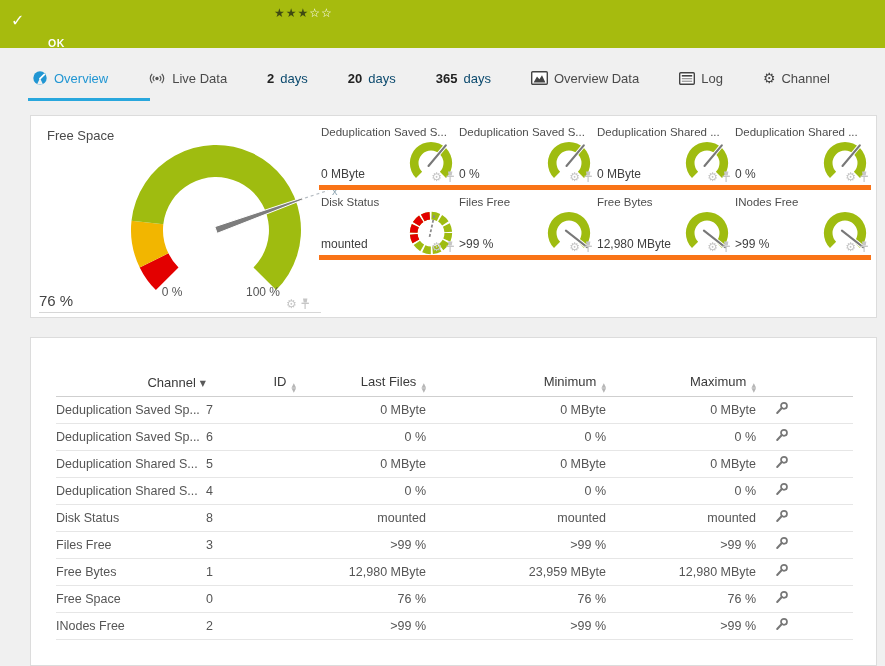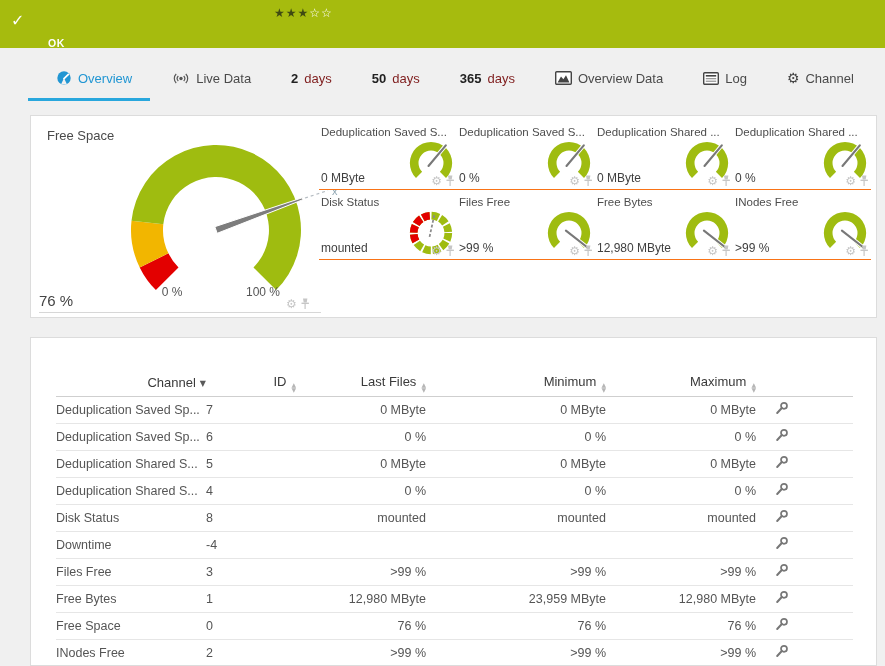--- a/index.html
+++ b/index.html
@@ -21,24 +21,24 @@
   .hd .titleline { position:absolute; left:33px; top:10px; font-size:15px; white-space:nowrap; }
   .hd .kind { font-style:italic; margin-right:6px; }
   .hd .flag { font-size:11px; vertical-align:6px; margin-left:5px; }
   .hd .stars { position:absolute; left:274px; top:6px; font-size:12px; letter-spacing:1px; }
   .hd .stars .full { color:#3f4a12; }
   .hd .stars .empty { color:#ffffff; }
   .hd .ok { position:absolute; left:48px; top:29px; font-size:10.5px; font-weight:bold; letter-spacing:.5px;margin-top:8px; }
 
   
   .tabbar { position:absolute; left:0; top:48px; width:885px; height:64px; background:#f0f0f0; }
-  .tabs { display:flex; gap:40px; padding:22px 0 0 56px; align-items:center; }
+  .tabs { display:flex; gap:40px; padding:22px 0 0 32px; align-items:center; }
   .tab { display:flex; align-items:center; gap:6px; font-size:13px; color:#4a4a4a; white-space:nowrap; cursor:pointer; }
   .tab .num { font-weight:bold; color:#222; }
-  .tab .unit { color:#7f1d1d; }
+  .tab .unit { color:#0c4a6e; }
   .tab.active { color:#2196d3; }
   .underline { position:absolute; left:28px; top:50px; width:122px; height:3px; background:#29a7dd; }
   .tabicon { display:inline-block; }
 
   
   .panel { position:absolute; background:#fff; border:1px solid #dcdcdc; }
   .panel1 { left:30px; top:115px; width:847px; height:203px; }
   .panel2 { left:30px; top:337px; width:847px; height:329px; overflow:hidden; }
 
   
@@ -47,21 +47,21 @@
   .fs-value { position:absolute; left:8px; top:176px; font-size:15px; color:#444; }
   .fs-underline { position:absolute; left:8px; top:196px; width:282px; height:1px; background:#d7d7d7; }
   .fs-icons { position:absolute; left:255px; top:182px; }
 
   .mini-icons { display:inline-flex; align-items:center; gap:3px; }
   .mini-gear { font-size:12px; color:#c6c6c6; line-height:12px; }
 
   
   .cells { position:absolute; left:288px; top:10px; width:552px; }
   .cellrow { display:flex; }
-  .cell { position:relative; width:138px; height:64px; border-bottom:1px solid #f97316; margin-bottom:6px; }
+  .cell { position:relative; width:138px; height:64px; border-bottom:5px solid #f97316; margin-bottom:6px; }
   .cell + .cell { margin-left:0; }
   .cell .ct { position:absolute; left:2px; top:0; font-size:11.5px; color:#4d4d4d; white-space:nowrap; overflow:hidden; max-width:136px; }
   .cell .cg { position:absolute; right:2px; top:12px; }
   .cell .cv { position:absolute; left:2px; bottom:4px; font-size:12px; color:#3f3f3f; white-space:nowrap; }
   .cell .ci { position:absolute; right:2px; bottom:2px; }
 
   
   .tbl { position:absolute; left:25px; top:32px; width:797px; border-collapse:collapse; table-layout:fixed; }
   .tbl col.c-channel { width:150px; }
   .tbl col.c-id { width:90px; }
@@ -108,21 +108,21 @@
           <path d="M4.2 2 A6.3 6.3 0 0 0 4.2 11" fill="none" stroke="#555" stroke-width="1.2"></path>
           <path d="M13.8 2 A6.3 6.3 0 0 1 13.8 11" fill="none" stroke="#555" stroke-width="1.2"></path>
         </svg>
         <span>Live Data</span>
       </div>
       <div class="tab">
         <span class="num">2</span>
         <span class="unit">days</span>
       </div>
       <div class="tab">
-        <span class="num">50</span>
+        <span class="num">20</span>
         <span class="unit">days</span>
       </div>
       <div class="tab">
         <span class="num">365</span>
         <span class="unit">days</span>
       </div>
       <div class="tab">
         <svg class="tabicon" width="17" height="14" viewBox="0 0 17 14">
           <rect x="0.7" y="0.7" width="15.6" height="12.6" rx="1" fill="#fff" stroke="#444" stroke-width="1.4"></rect>
           <path d="M2.6 11.4 L6 5.6 L8.4 8.2 L11 4.2 L14.4 11.4 Z" fill="#444"></path>
@@ -432,34 +432,20 @@
     <td class="ra">mounted</td>
     <td class="tools">
       <svg width="15" height="15" viewBox="0 0 15 15">
         <circle cx="10" cy="4.8" r="3" fill="none" stroke="#777" stroke-width="1.7"></circle>
         <line x1="7.8" y1="7" x2="3.2" y2="12" stroke="#777" stroke-width="2" stroke-linecap="round"></line>
       </svg>
     </td>
     <td></td>
   </tr>
 
-  <tr>
-    <td>Downtime</td>
-    <td>-4</td>
-    <td class="ra"></td>
-    <td class="ra"></td>
-    <td class="ra"></td>
-    <td class="tools">
-      <svg width="15" height="15" viewBox="0 0 15 15">
-        <circle cx="10" cy="4.8" r="3" fill="none" stroke="#777" stroke-width="1.7"></circle>
-        <line x1="7.8" y1="7" x2="3.2" y2="12" stroke="#777" stroke-width="2" stroke-linecap="round"></line>
-      </svg>
-    </td>
-    <td></td>
-  </tr>
 
   <tr>
     <td>Files Free</td>
     <td>3</td>
     <td class="ra">&gt;99 %</td>
     <td class="ra">&gt;99 %</td>
     <td class="ra">&gt;99 %</td>
     <td class="tools">
       <svg width="15" height="15" viewBox="0 0 15 15">
         <circle cx="10" cy="4.8" r="3" fill="none" stroke="#777" stroke-width="1.7"></circle>

